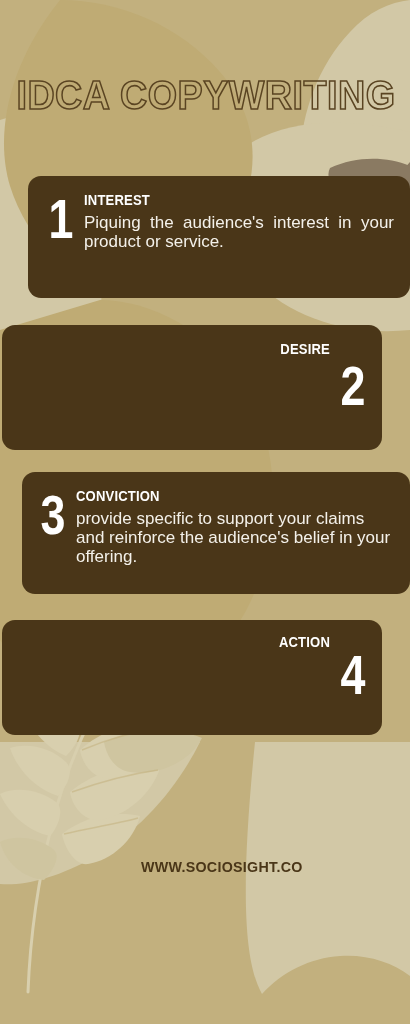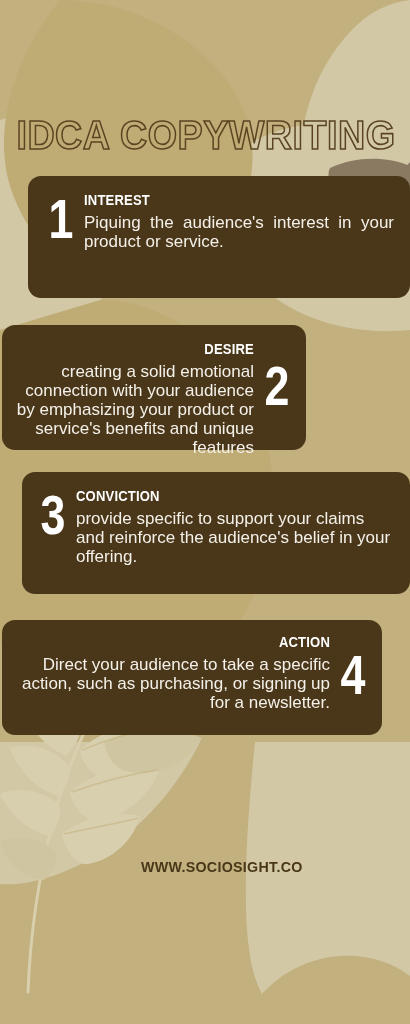--- a/index.html
+++ b/index.html
@@ -31,21 +31,20 @@
   }
 
   
   .title-wrap {
     position: absolute;
     top: 72px;
     left: 0;
     width: 410px;
     text-align: center;
     z-index: 3;
-    margin-top: 40px;
   }
   .poster-title {
     display: inline-block;
     font-family: "Liberation Sans Narrow", "Liberation Sans", sans-serif;
     font-size: 41px;
     line-height: 46px;
     font-weight: bold;
     letter-spacing: 0.5px;
     transform: scaleX(0.92);
     transform-origin: center;
@@ -105,21 +104,21 @@
   
   #card-1 {
     left: 28px; top: 176px; width: 382px; height: 122px;
     padding: 16px 16px 14px 10px;
   }
   #card-1 .kicker { transform-origin: left center; }
   #card-1 .desc { text-align: justify; }
 
   
   #card-2 {
-    left: 2px; top: 325px; width: 304px; height: 125px;
+    left: 2px; top: 325px; width: 380px; height: 125px;
     padding: 16px 6px 14px 14px;
   }
   #card-2 .body-col { text-align: right; }
   #card-2 .kicker { transform-origin: right center; }
   #card-2 .num { align-self: flex-start; margin-top: 18px; }
 
   
   #card-3 {
     left: 22px; top: 472px; width: 388px; height: 122px;
     padding: 16px 14px 14px 8px;
@@ -232,37 +231,35 @@
     <div class="num">1</div>
     <div class="body-col">
       <div class="kicker">INTEREST</div>
       <div class="desc">Piquing the audience's interest in your product or service.</div>
     </div>
   </div>
 
   <div class="card card-right" id="card-2">
     <div class="body-col">
       <div class="kicker">DESIRE</div>
-      <div class="desc">creating a solid emotional connection with your audience by emphasizing your product or service's benefits and unique features</div>
     </div>
     <div class="num">2</div>
   </div>
 
   <div class="card card-left" id="card-3">
     <div class="num">3</div>
     <div class="body-col">
       <div class="kicker">CONVICTION</div>
       <div class="desc">provide specific to support your claims and reinforce the audience's belief in your offering.</div>
     </div>
   </div>
 
   <div class="card card-right" id="card-4">
     <div class="body-col">
       <div class="kicker">ACTION</div>
-      <div class="desc">Direct your audience to take a specific action, such as purchasing, or signing up for a newsletter.</div>
     </div>
     <div class="num">4</div>
   </div>
 
   <div class="footer-wrap">
     <div class="footer-url">WWW.SOCIOSIGHT.CO</div>
   </div>
 
 </div>
 

